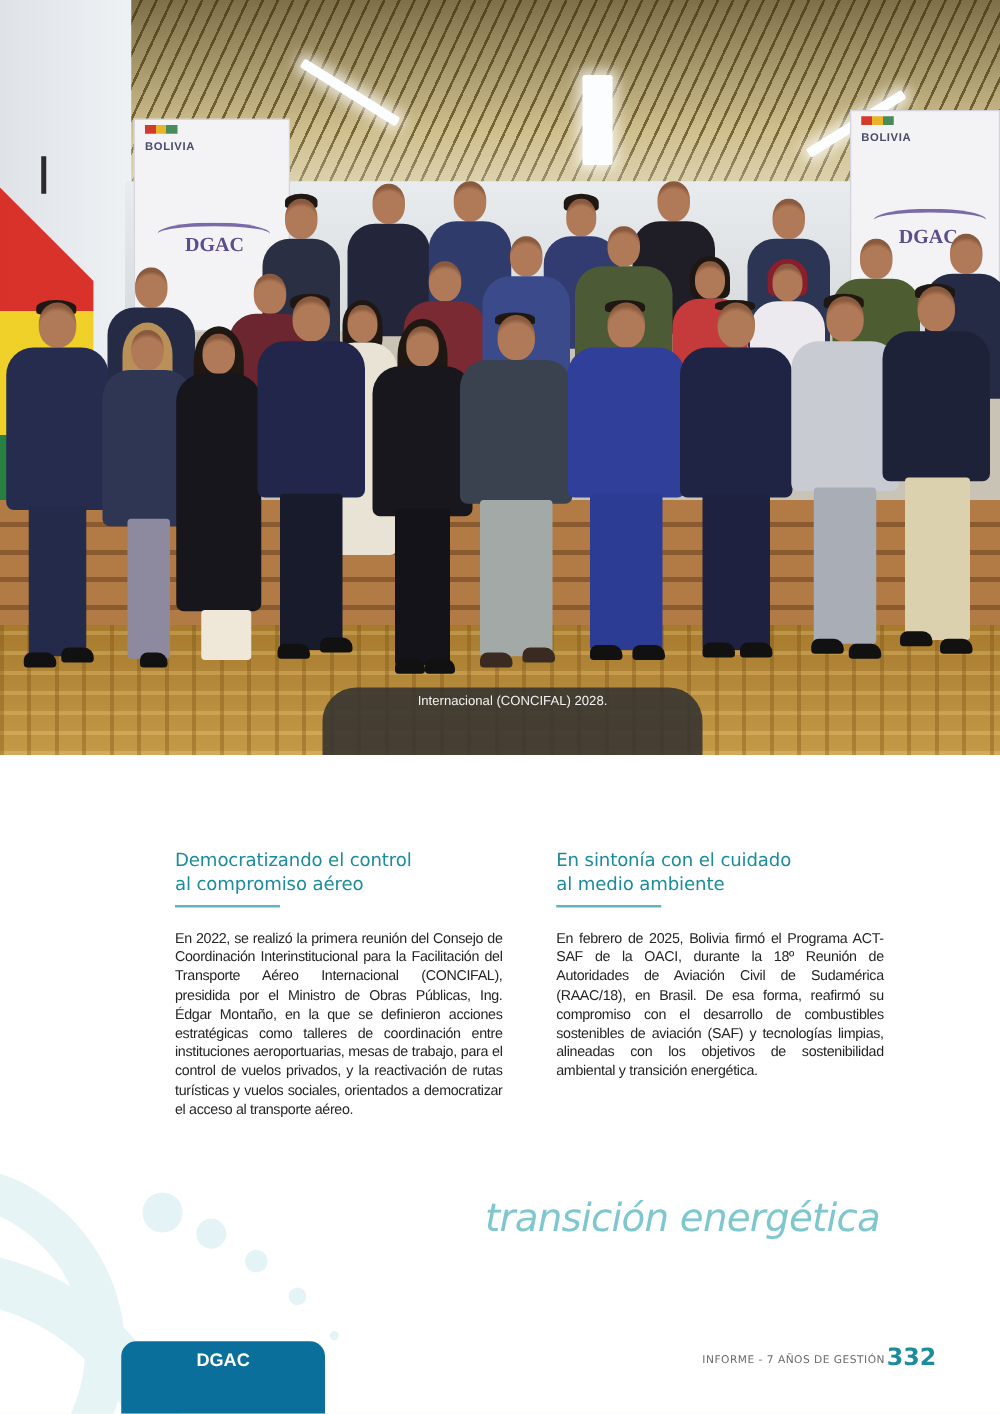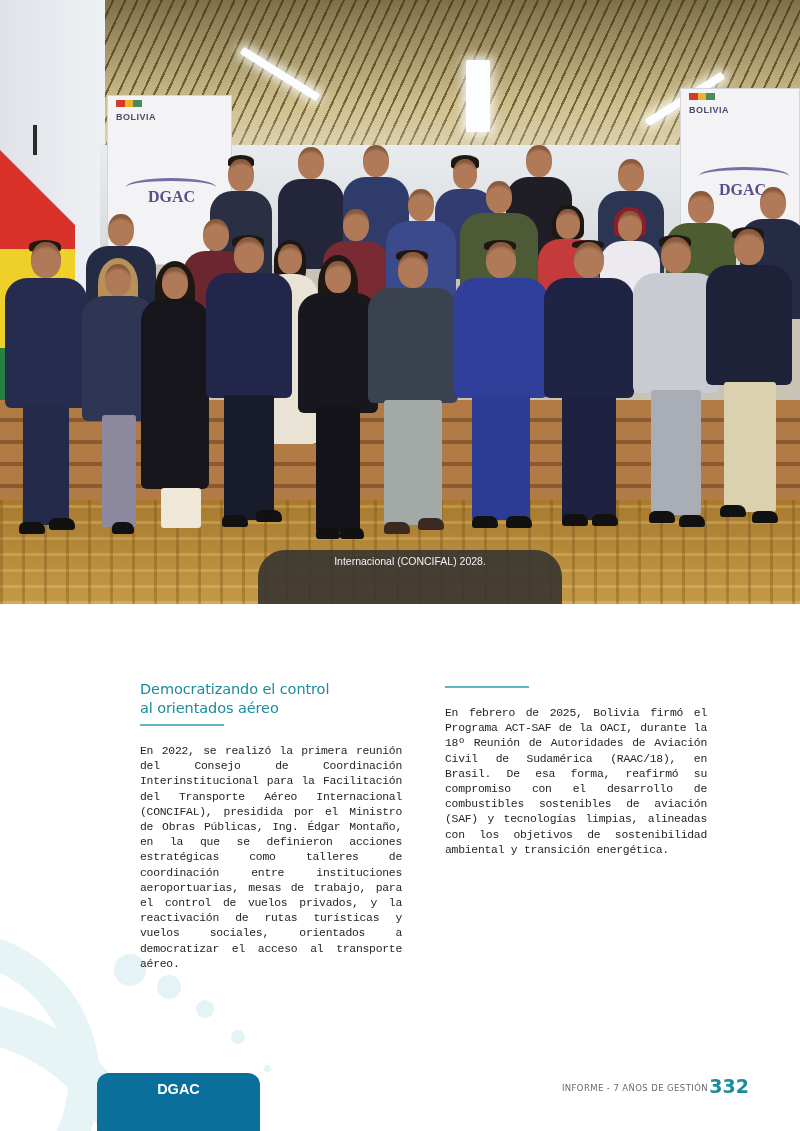--- a/index.html
+++ b/index.html
@@ -94,21 +94,21 @@
   
   .col { position: absolute; width: 262px; }
   .col-left { left: 140px; }
   .col-right { left: 445px; }
   .col h2 {
     font-family: "DejaVu Sans", sans-serif; font-weight: normal;
     color: #1b8c9b; font-size: 14.5px; line-height: 19px; letter-spacing: -0.1px;
   }
   .col .rule { width: 84px; height: 2px; background: #5fb6c0; margin-top: 6px; }
   .col p {
-    font-family: Liberation Mono, monospace; font-size: 11.4px; line-height: 15.2px; color: #252525;
+    font-family: Liberation Sans, sans-serif; font-size: 11.4px; line-height: 15.2px; color: #252525;
     text-align: justify; letter-spacing: -0.25px;
   }
 
   .deco { position: absolute; background: #e4f3f5; border-radius: 50%; }
   .arc {
     position: absolute; border-radius: 50%; border-style: solid; border-color: #e7f4f6;
     border-left-color: transparent; border-bottom-color: transparent;
   }
 
   .big-title {
@@ -326,29 +326,34 @@
 <div class="arc" style="left:-260px;top:1000px;width:420px;height:420px;border-width:40px;transform:rotate(20deg);"></div>
 <div class="deco" style="left:114px;top:954px;width:32px;height:32px;"></div>
 <div class="deco" style="left:157px;top:975px;width:24px;height:24px;"></div>
 <div class="deco" style="left:196px;top:1000px;width:18px;height:18px;"></div>
 <div class="deco" style="left:231px;top:1030px;width:14px;height:14px;"></div>
 <div class="deco" style="left:264px;top:1065px;width:7px;height:7px;"></div>
 
 <div class="col col-left" style="top:680px;">
   <h2>
     <span>Democratizando el control</span><br>
-    <span>al orientados aéreo</span>
+    <span>al compromiso aéreo</span>
   </h2>
   <div class="rule"></div>
   <p style="margin-top:18px;">En 2022, se realizó la primera reunión del Consejo de Coordinación Interinstitucional para la Facilitación del Transporte Aéreo Internacional (CONCIFAL), presidida por el Ministro de Obras Públicas, Ing. Édgar Montaño, en la que se definieron acciones estratégicas como talleres de coordinación entre instituciones aeroportuarias, mesas de trabajo, para el control de vuelos privados, y la reactivación de rutas turísticas y vuelos sociales, orientados a democratizar el acceso al transporte aéreo.</p>
 </div>
 
 <div class="col col-right" style="top:680px;">
+  <h2>
+    <span>En sintonía con el cuidado</span><br>
+    <span>al medio ambiente</span>
+  </h2>
   <div class="rule"></div>
   <p style="margin-top:18px;">En febrero de 2025, Bolivia firmó el Programa ACT-SAF de la OACI, durante la 18º Reunión de Autoridades de Aviación Civil de Sudamérica (RAAC/18), en Brasil. De esa forma, reafirmó su compromiso con el desarrollo de combustibles sostenibles de aviación (SAF) y tecnologías limpias, alineadas con los objetivos de sostenibilidad ambiental y transición energética.</p>
 </div>
 
 <div class="big-title">
+  <div>transición energética</div>
 </div>
 
 <div class="tab">DGAC</div>
 <div class="footer-label">INFORME - 7 AÑOS DE GESTIÓN</div>
 <div class="page-num">332</div>
 
 </body></html>

